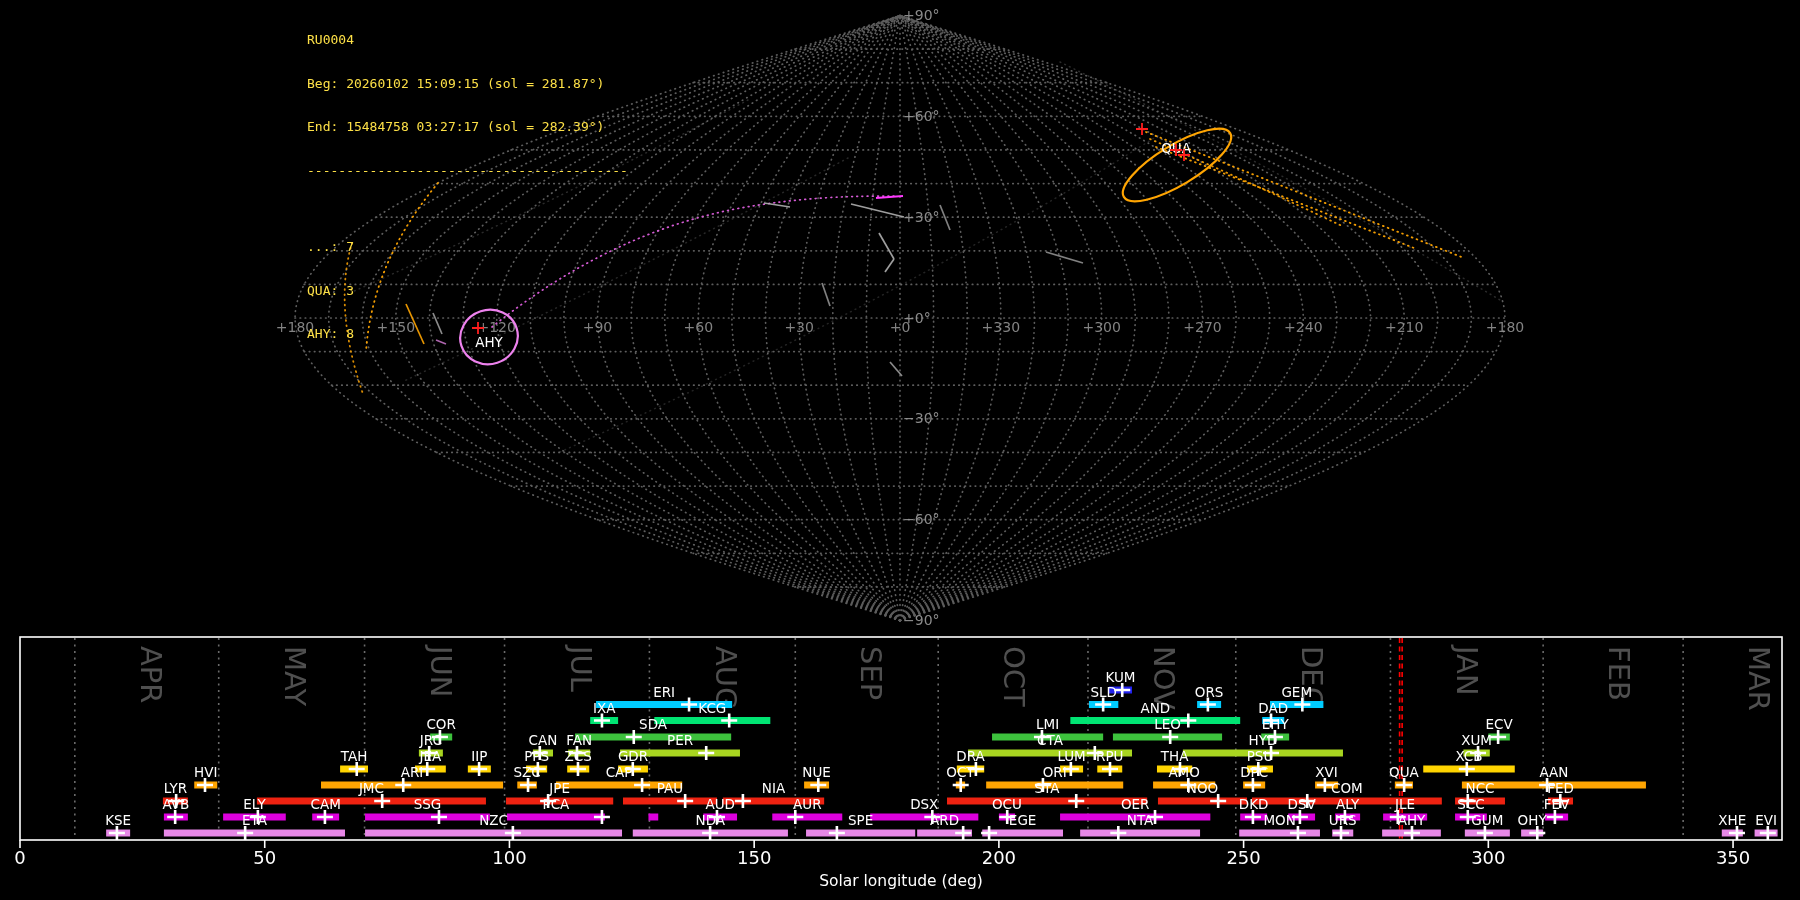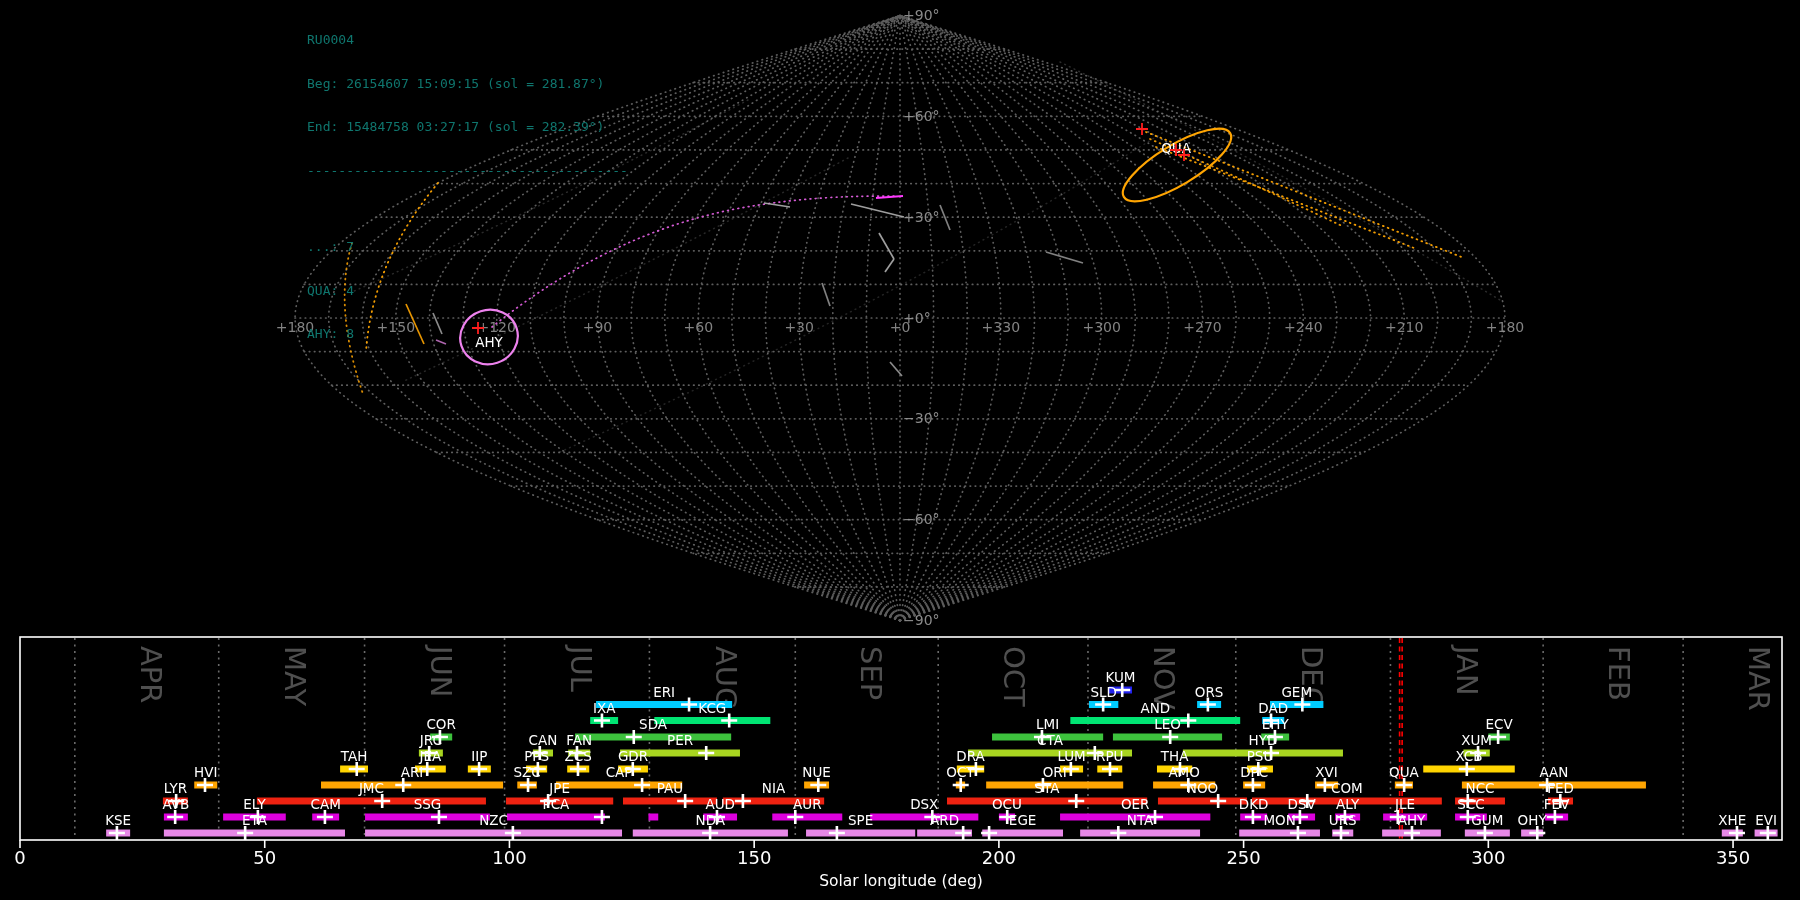--- a/index.html
+++ b/index.html
@@ -1,21 +1,21 @@
 <!DOCTYPE html>
 <html><head>
 <meta charset="utf-8">
 <style>
   html,body{margin:0;padding:0;background:#000;width:1800px;height:900px;overflow:hidden;}
   #stage{position:relative;width:1800px;height:900px;background:#000;
          font-family:"DejaVu Sans","Liberation Sans",sans-serif;}
   #sky-map,#timeline{position:absolute;left:0;display:block;}
   #sky-map{top:0;}
   #timeline{top:630px;}
-  #legend{position:absolute;left:307px;top:4px;color:#0f766e;
+  #legend{position:absolute;left:307px;top:4px;color:#fde047;
           font-family:"DejaVu Sans Mono","Liberation Mono",monospace;
           font-size:13px;line-height:14.5px;white-space:pre;}
   #legend .gap{height:4px;}
 </style>
 </head>
 <body>
 
 <div id="stage">
   <svg id="sky-map" width="1800" height="630" viewBox="0 0 1800 630">
       <g stroke="#8f8f8f" fill="none" stroke-width="1.7" stroke-dasharray="0.5 4.6" stroke-linecap="round" opacity="0.65">
@@ -121,26 +121,26 @@
       <ellipse cx="489" cy="337" rx="29" ry="27" transform="rotate(-18 489 337)" stroke="#ee82ee" fill="none" stroke-width="2.2"></ellipse>
       <text x="489" y="347" font-family="&quot;DejaVu Sans&quot;,&quot;Liberation Sans&quot;,sans-serif" fill="#fff" font-size="13.5" text-anchor="middle">AHY</text>
       <path d="M1136,129 L1148,129 M1142,123 L1142,135" stroke="#ff1e1e" stroke-width="1.8"></path>
       <path d="M1178,155 L1190,155 M1184,149 L1184,161" stroke="#ff1e1e" stroke-width="1.8"></path>
       <path d="M1170,150 L1182,150 M1176,144 L1176,156" stroke="#ff1e1e" stroke-width="1.8"></path>
       <path d="M472,328 L484,328 M478,322 L478,334" stroke="#ff1e1e" stroke-width="1.8"></path>
     </svg>
 
   <div id="legend">
     <div>RU0004</div>
-    <div>Beg: 26154607 15:09:15 (sol = 281.87°)</div>
+    <div>Beg: 20260102 15:09:15 (sol = 281.87°)</div>
     <div>End: 15484758 03:27:17 (sol = 282.39°)</div>
     <div>-----------------------------------------</div>
     <div class="gap"></div>
     <div>...: 7</div>
-    <div>QUA: 4</div>
+    <div>QUA: 3</div>
     <div>AHY: 8</div>
   </div>
 
   <svg id="timeline" width="1800" height="270" viewBox="0 0 1800 270">
       <line x1="74.81777777777778" y1="8" x2="74.81777777777778" y2="209" stroke="#777777" stroke-width="1.6" stroke-dasharray="2 4.5" opacity="0.9"></line>
       <text x="140.89277777777778" y="16" font-family="&quot;DejaVu Sans&quot;,&quot;Liberation Sans&quot;,sans-serif" fill="#4f4f4f" font-size="29" transform="rotate(90 140.89277777777778 16)" text-anchor="start">APR</text>
       <line x1="218.71444444444447" y1="8" x2="218.71444444444447" y2="209" stroke="#777777" stroke-width="1.6" stroke-dasharray="2 4.5" opacity="0.9"></line>
       <text x="284.7894444444445" y="16" font-family="&quot;DejaVu Sans&quot;,&quot;Liberation Sans&quot;,sans-serif" fill="#4f4f4f" font-size="29" transform="rotate(90 284.7894444444445 16)" text-anchor="start">MAY</text>
       <line x1="364.5688888888889" y1="8" x2="364.5688888888889" y2="209" stroke="#777777" stroke-width="1.6" stroke-dasharray="2 4.5" opacity="0.9"></line>
       <text x="430.64388888888897" y="16" font-family="&quot;DejaVu Sans&quot;,&quot;Liberation Sans&quot;,sans-serif" fill="#4f4f4f" font-size="29" transform="rotate(90 430.64388888888897 16)" text-anchor="start">JUN</text>

